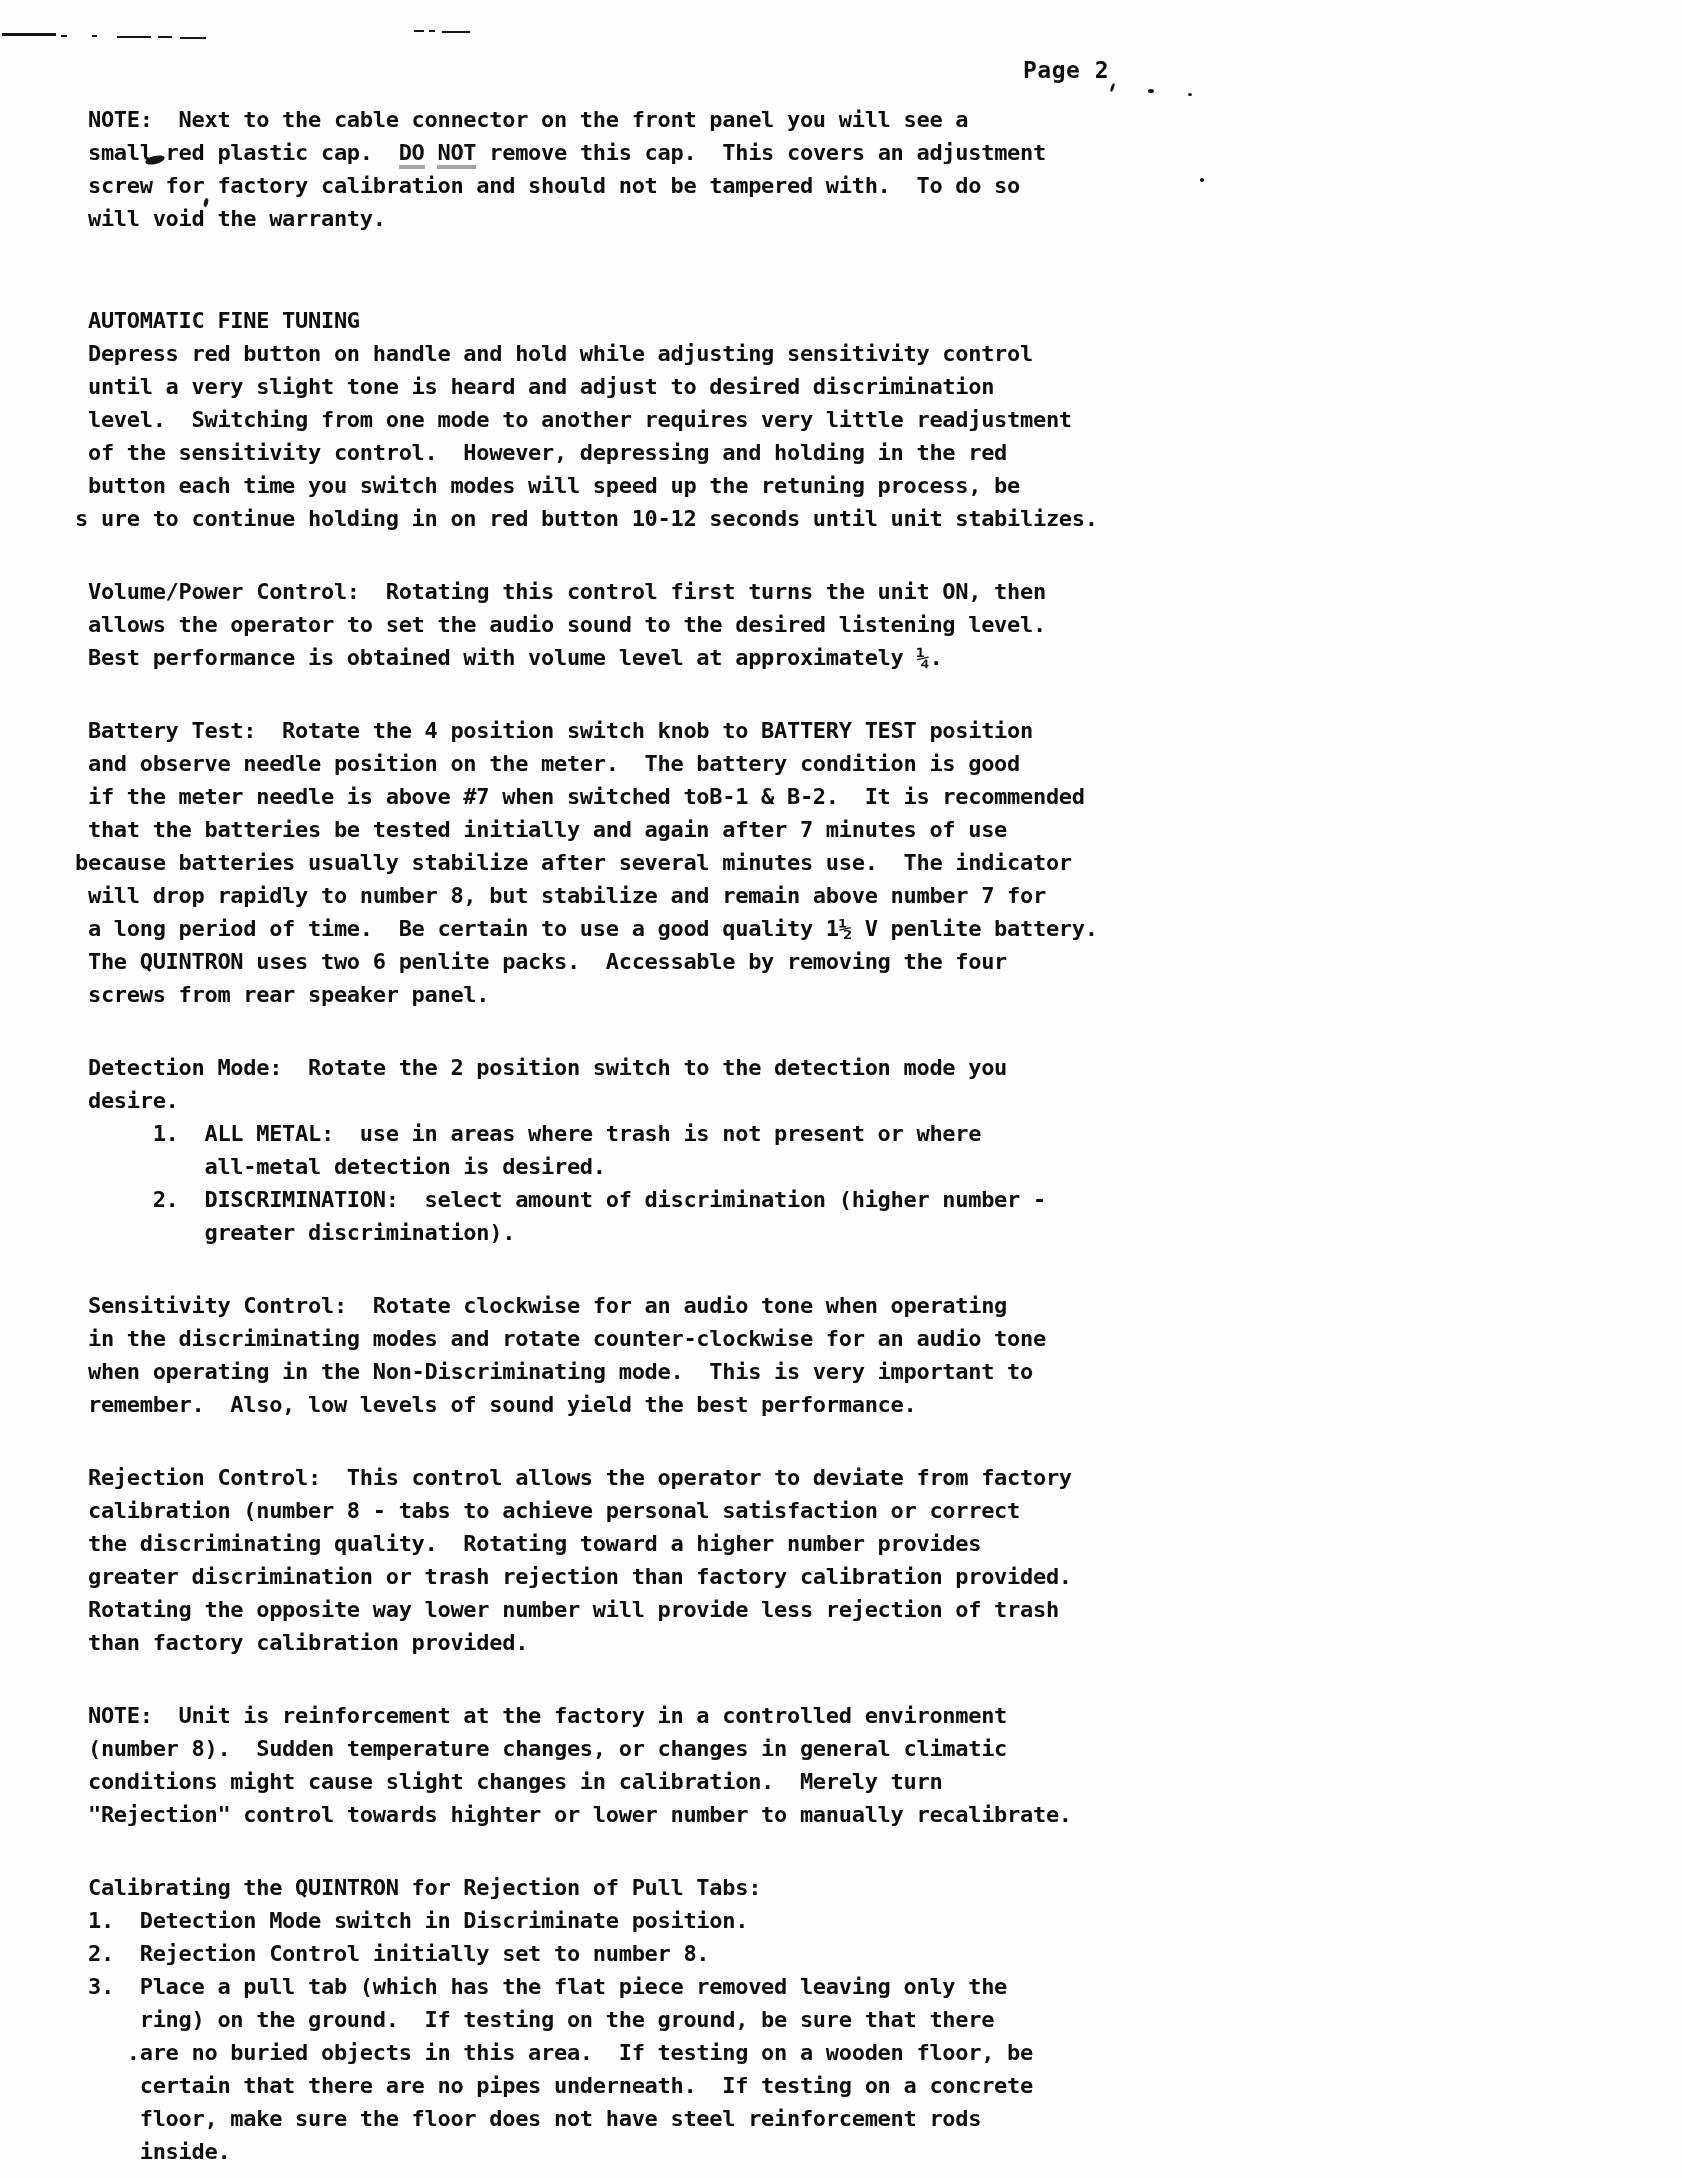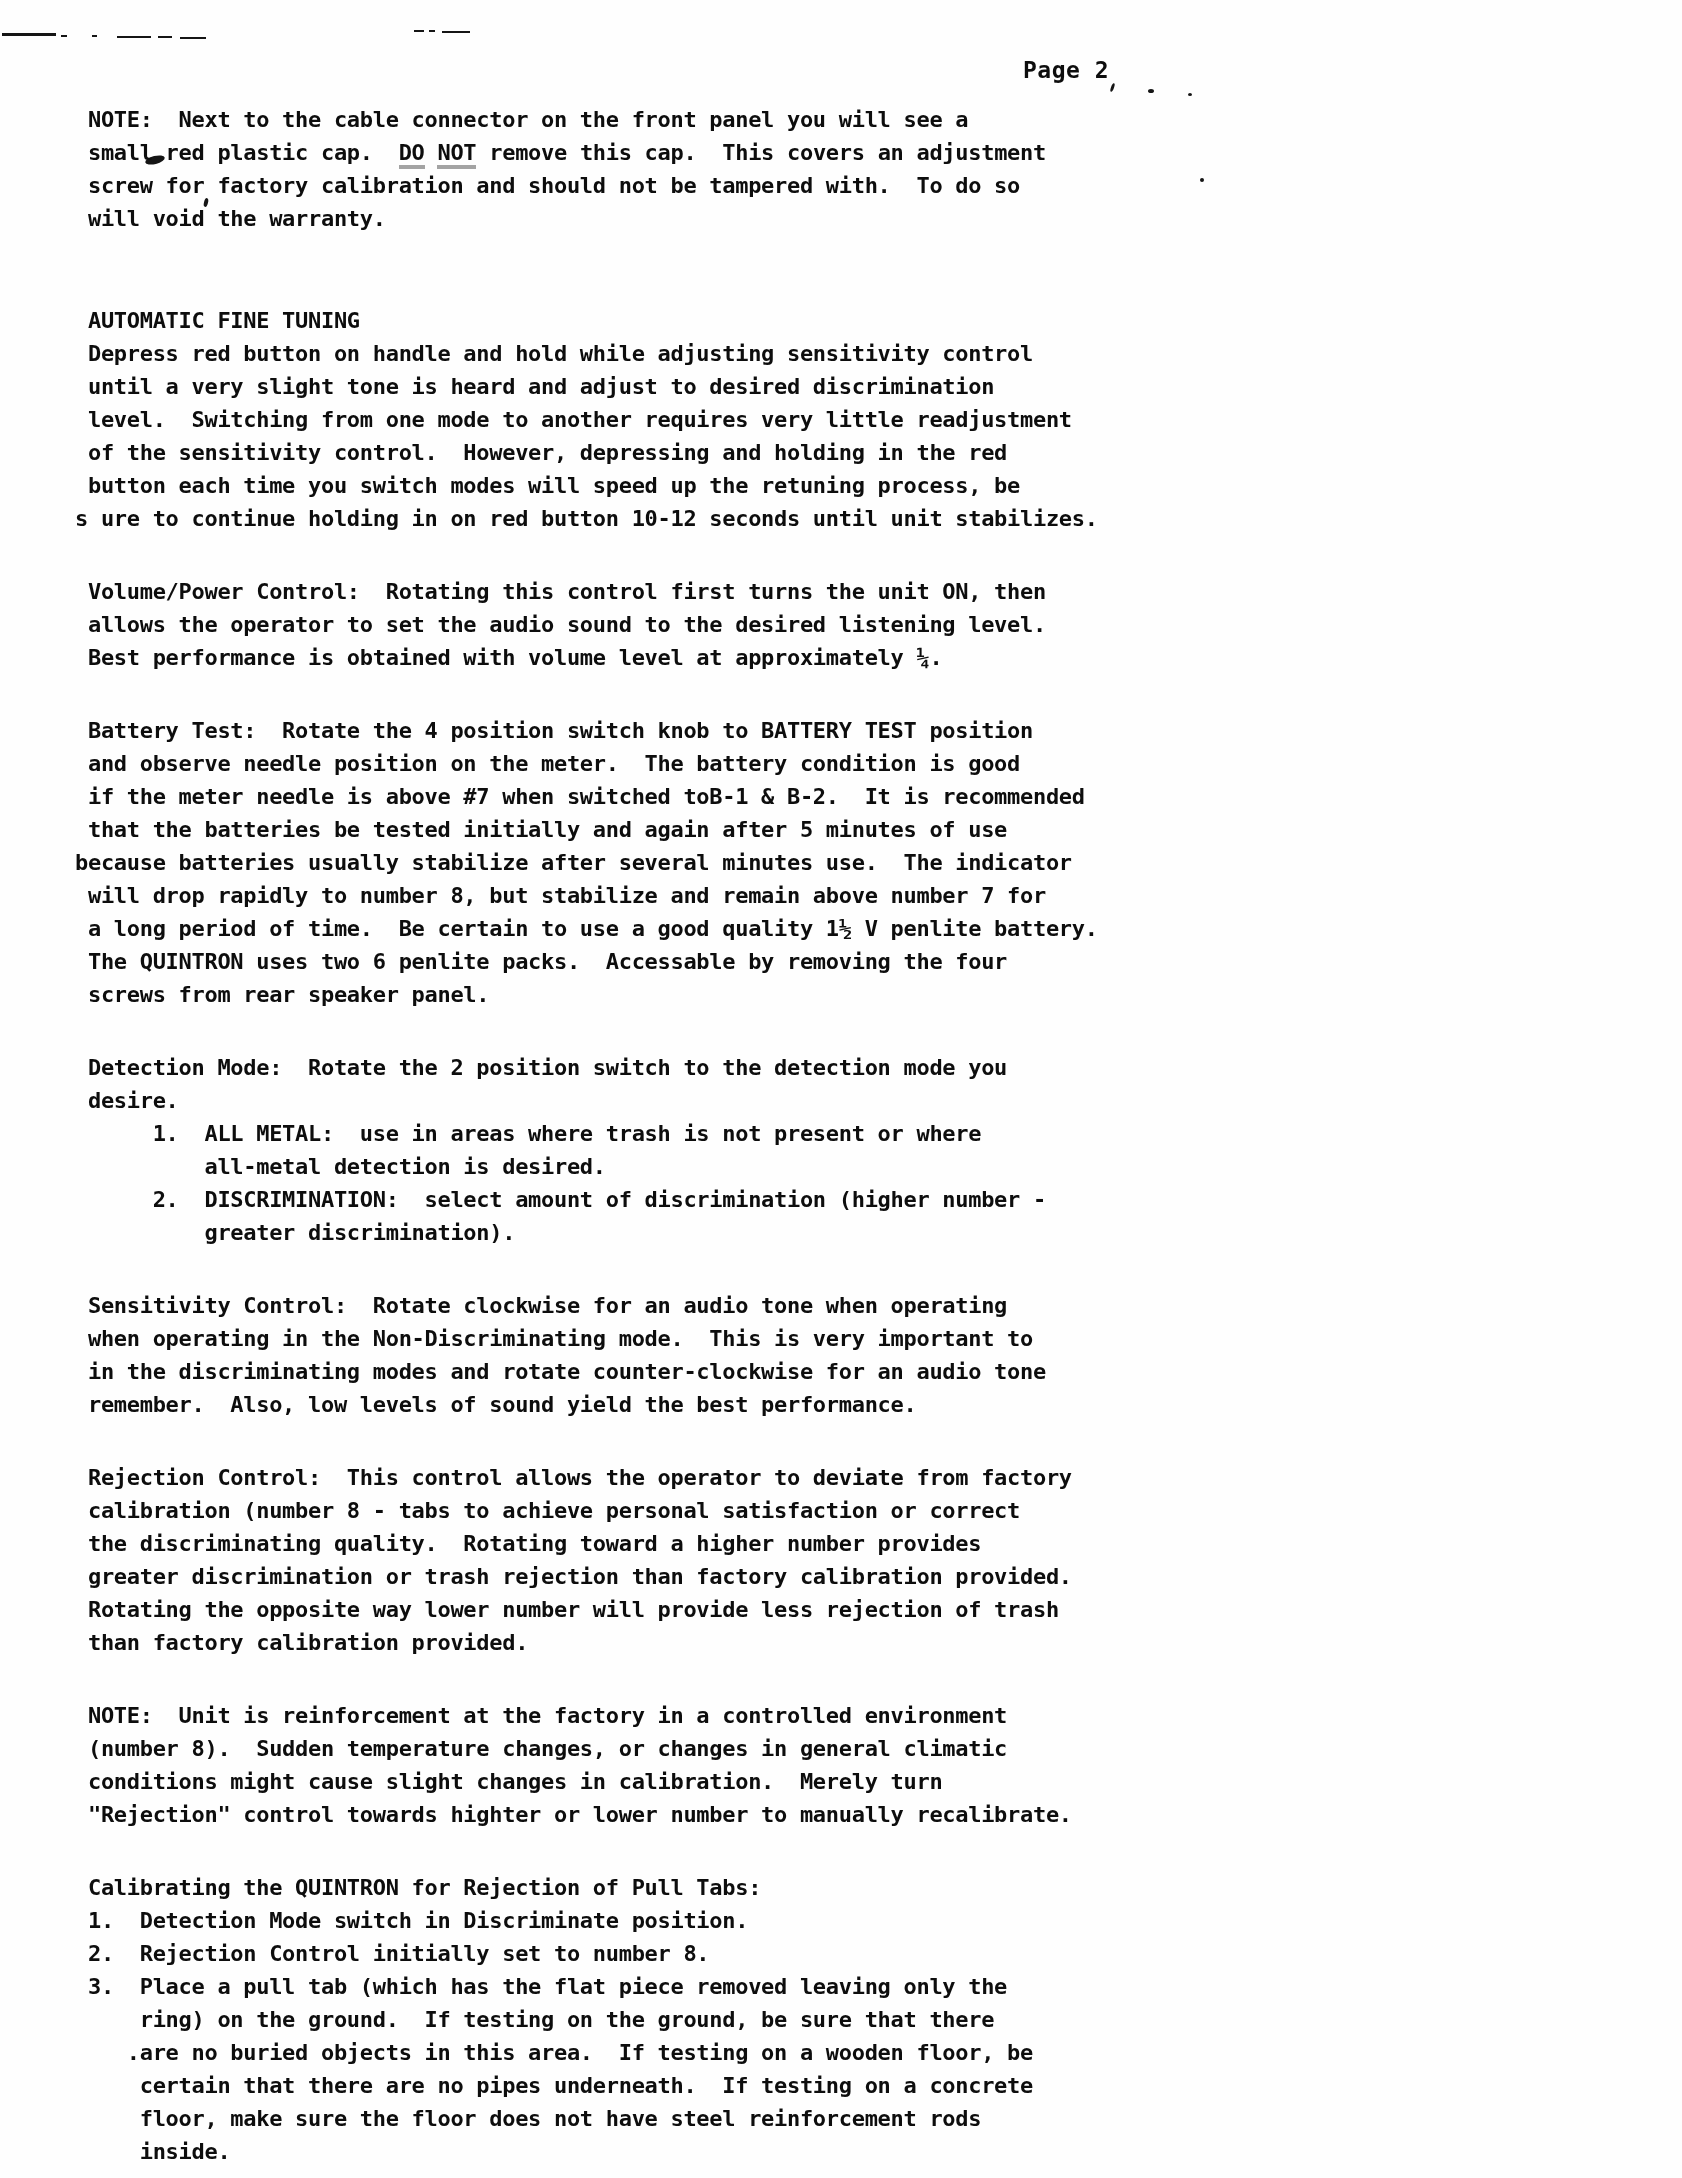--- a/index.html
+++ b/index.html
@@ -89,39 +89,39 @@
       </div>
       <div class="para">
         <div class="line"> Volume/Power Control:  Rotating this control first turns the unit ON, then</div>
         <div class="line"> allows the operator to set the audio sound to the desired listening level.</div>
         <div class="line"> Best performance is obtained with volume level at approximately ¼.</div>
       </div>
       <div class="para">
         <div class="line"> Battery Test:  Rotate the 4 position switch knob to BATTERY TEST position</div>
         <div class="line"> and observe needle position on the meter.  The battery condition is good</div>
         <div class="line"> if the meter needle is above #7 when switched toB-1 &amp; B-2.  It is recommended</div>
-        <div class="line"> that the batteries be tested initially and again after 5 minutes of use</div>
+        <div class="line"> that the batteries be tested initially and again after 7 minutes of use</div>
         <div class="line">because batteries usually stabilize after several minutes use.  The indicator</div>
         <div class="line"> will drop rapidly to number 8, but stabilize and remain above number 7 for</div>
         <div class="line"> a long period of time.  Be certain to use a good quality 1½ V penlite battery.</div>
         <div class="line"> The QUINTRON uses two 6 penlite packs.  Accessable by removing the four</div>
         <div class="line"> screws from rear speaker panel.</div>
       </div>
       <div class="para">
         <div class="line"> Detection Mode:  Rotate the 2 position switch to the detection mode you</div>
         <div class="line"> desire.</div>
         <div class="line">      1.  ALL METAL:  use in areas where trash is not present or where</div>
         <div class="line">          all-metal detection is desired.</div>
         <div class="line">      2.  DISCRIMINATION:  select amount of discrimination (higher number -</div>
         <div class="line">          greater discrimination).</div>
       </div>
       <div class="para">
         <div class="line"> Sensitivity Control:  Rotate clockwise for an audio tone when operating</div>
+        <div class="line"> in the discriminating modes and rotate counter-clockwise for an audio tone</div>
         <div class="line"> when operating in the Non-Discriminating mode.  This is very important to</div>
-        <div class="line"> in the discriminating modes and rotate counter-clockwise for an audio tone</div>
         <div class="line"> remember.  Also, low levels of sound yield the best performance.</div>
       </div>
       <div class="para">
         <div class="line"> Rejection Control:  This control allows the operator to deviate from factory</div>
         <div class="line"> calibration (number 8 - tabs to achieve personal satisfaction or correct</div>
         <div class="line"> the discriminating quality.  Rotating toward a higher number provides</div>
         <div class="line"> greater discrimination or trash rejection than factory calibration provided.</div>
         <div class="line"> Rotating the opposite way lower number will provide less rejection of trash</div>
         <div class="line"> than factory calibration provided.</div>
       </div>

